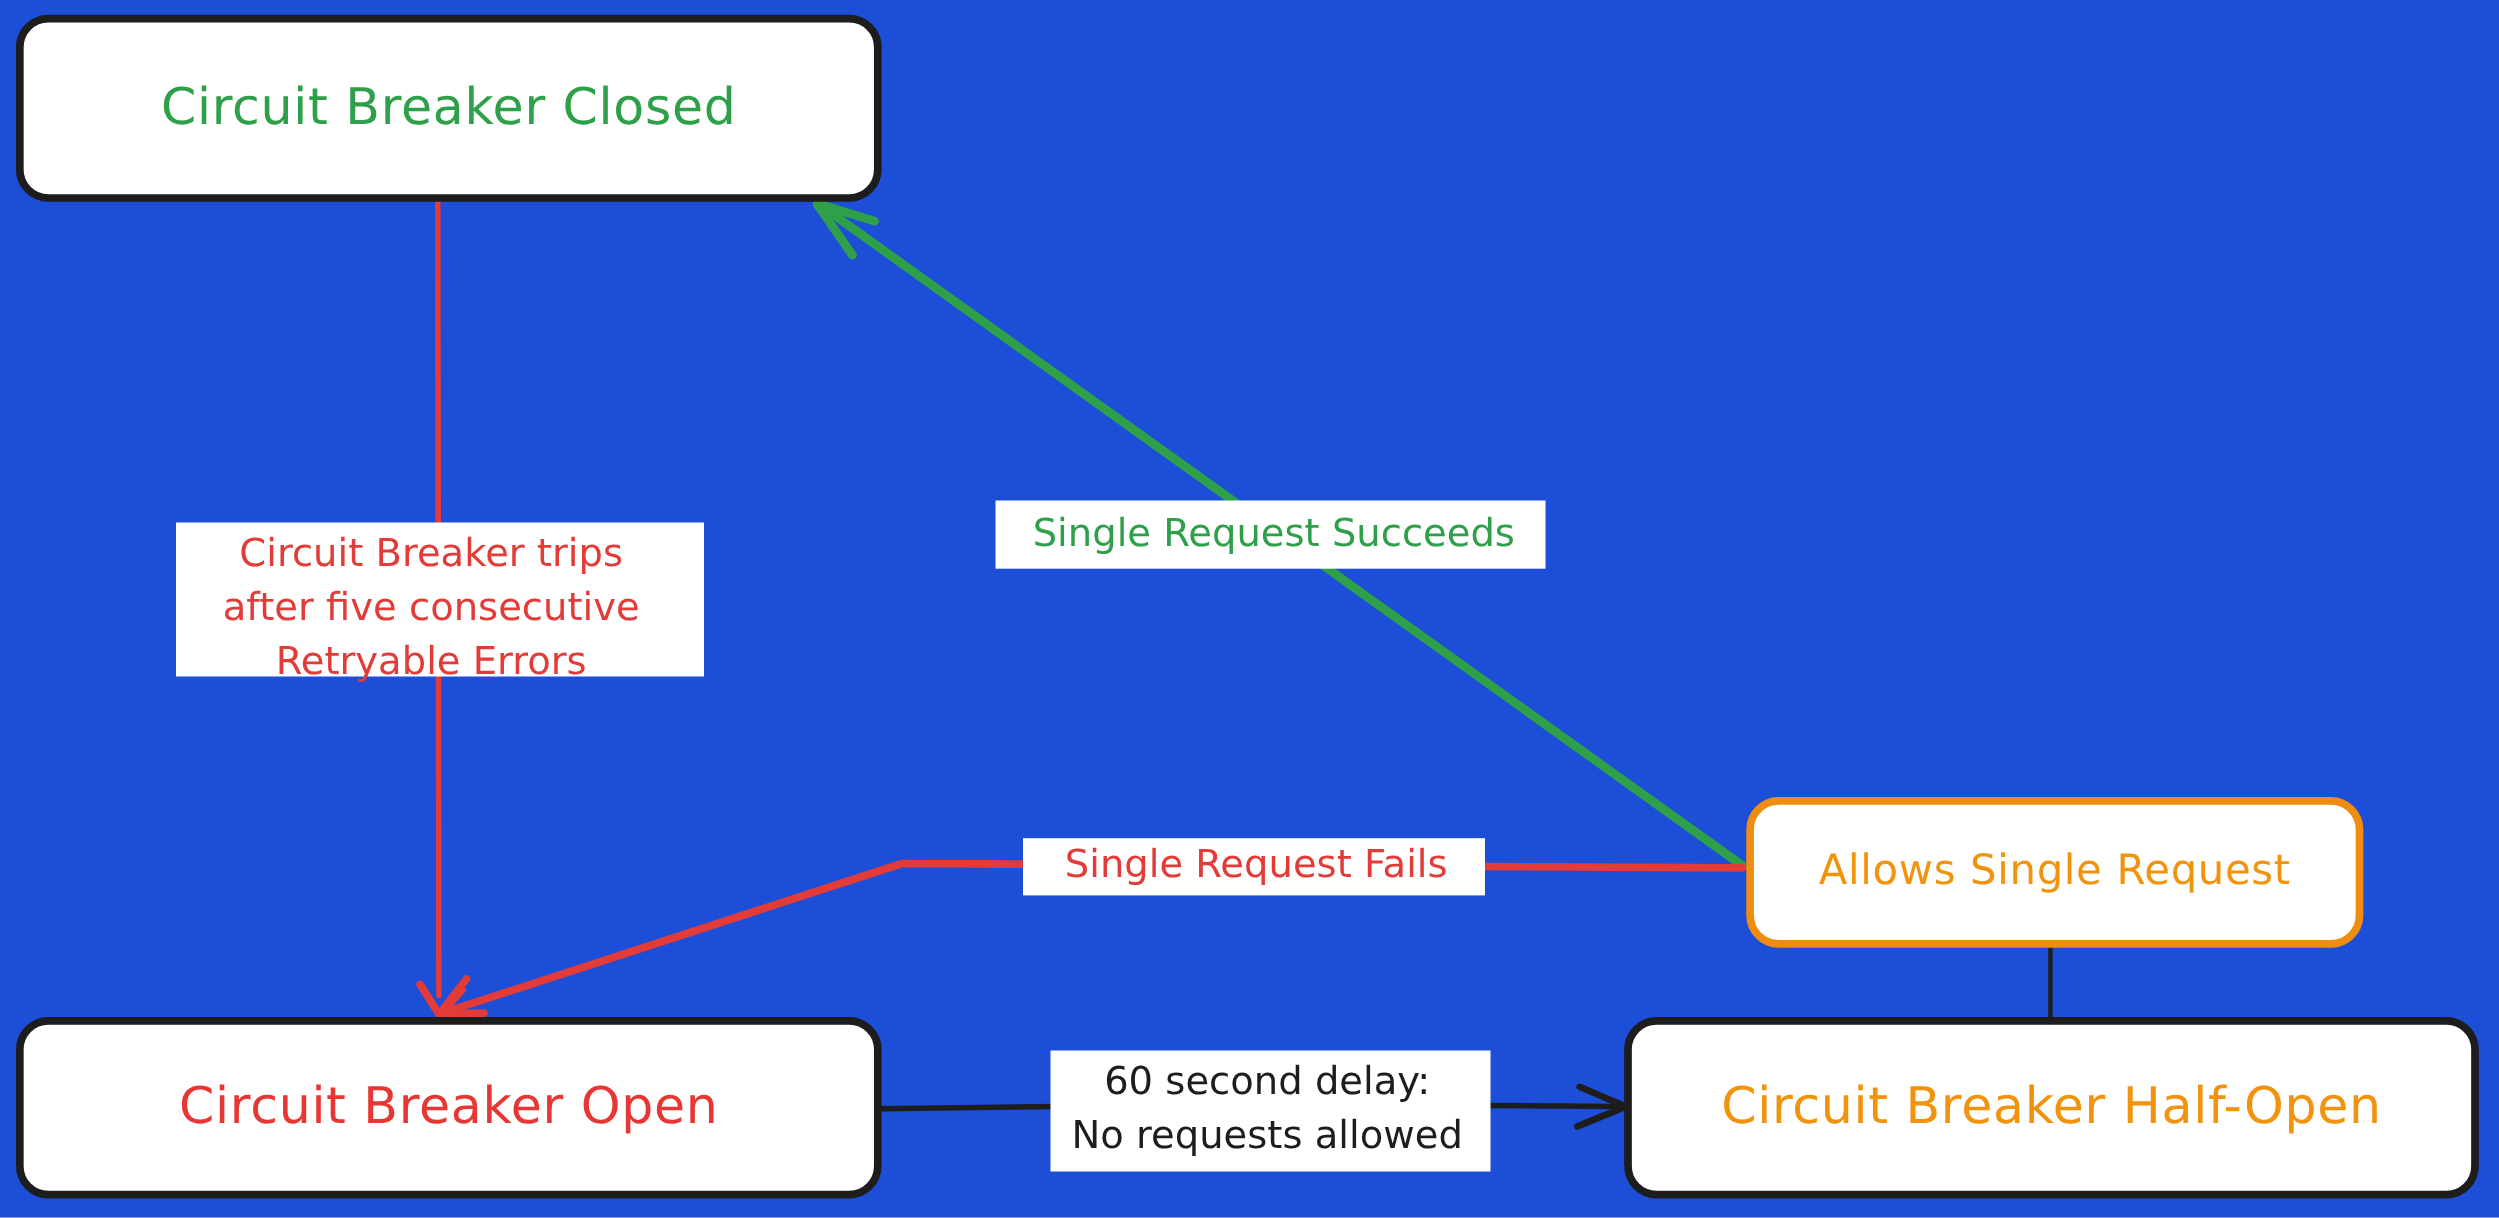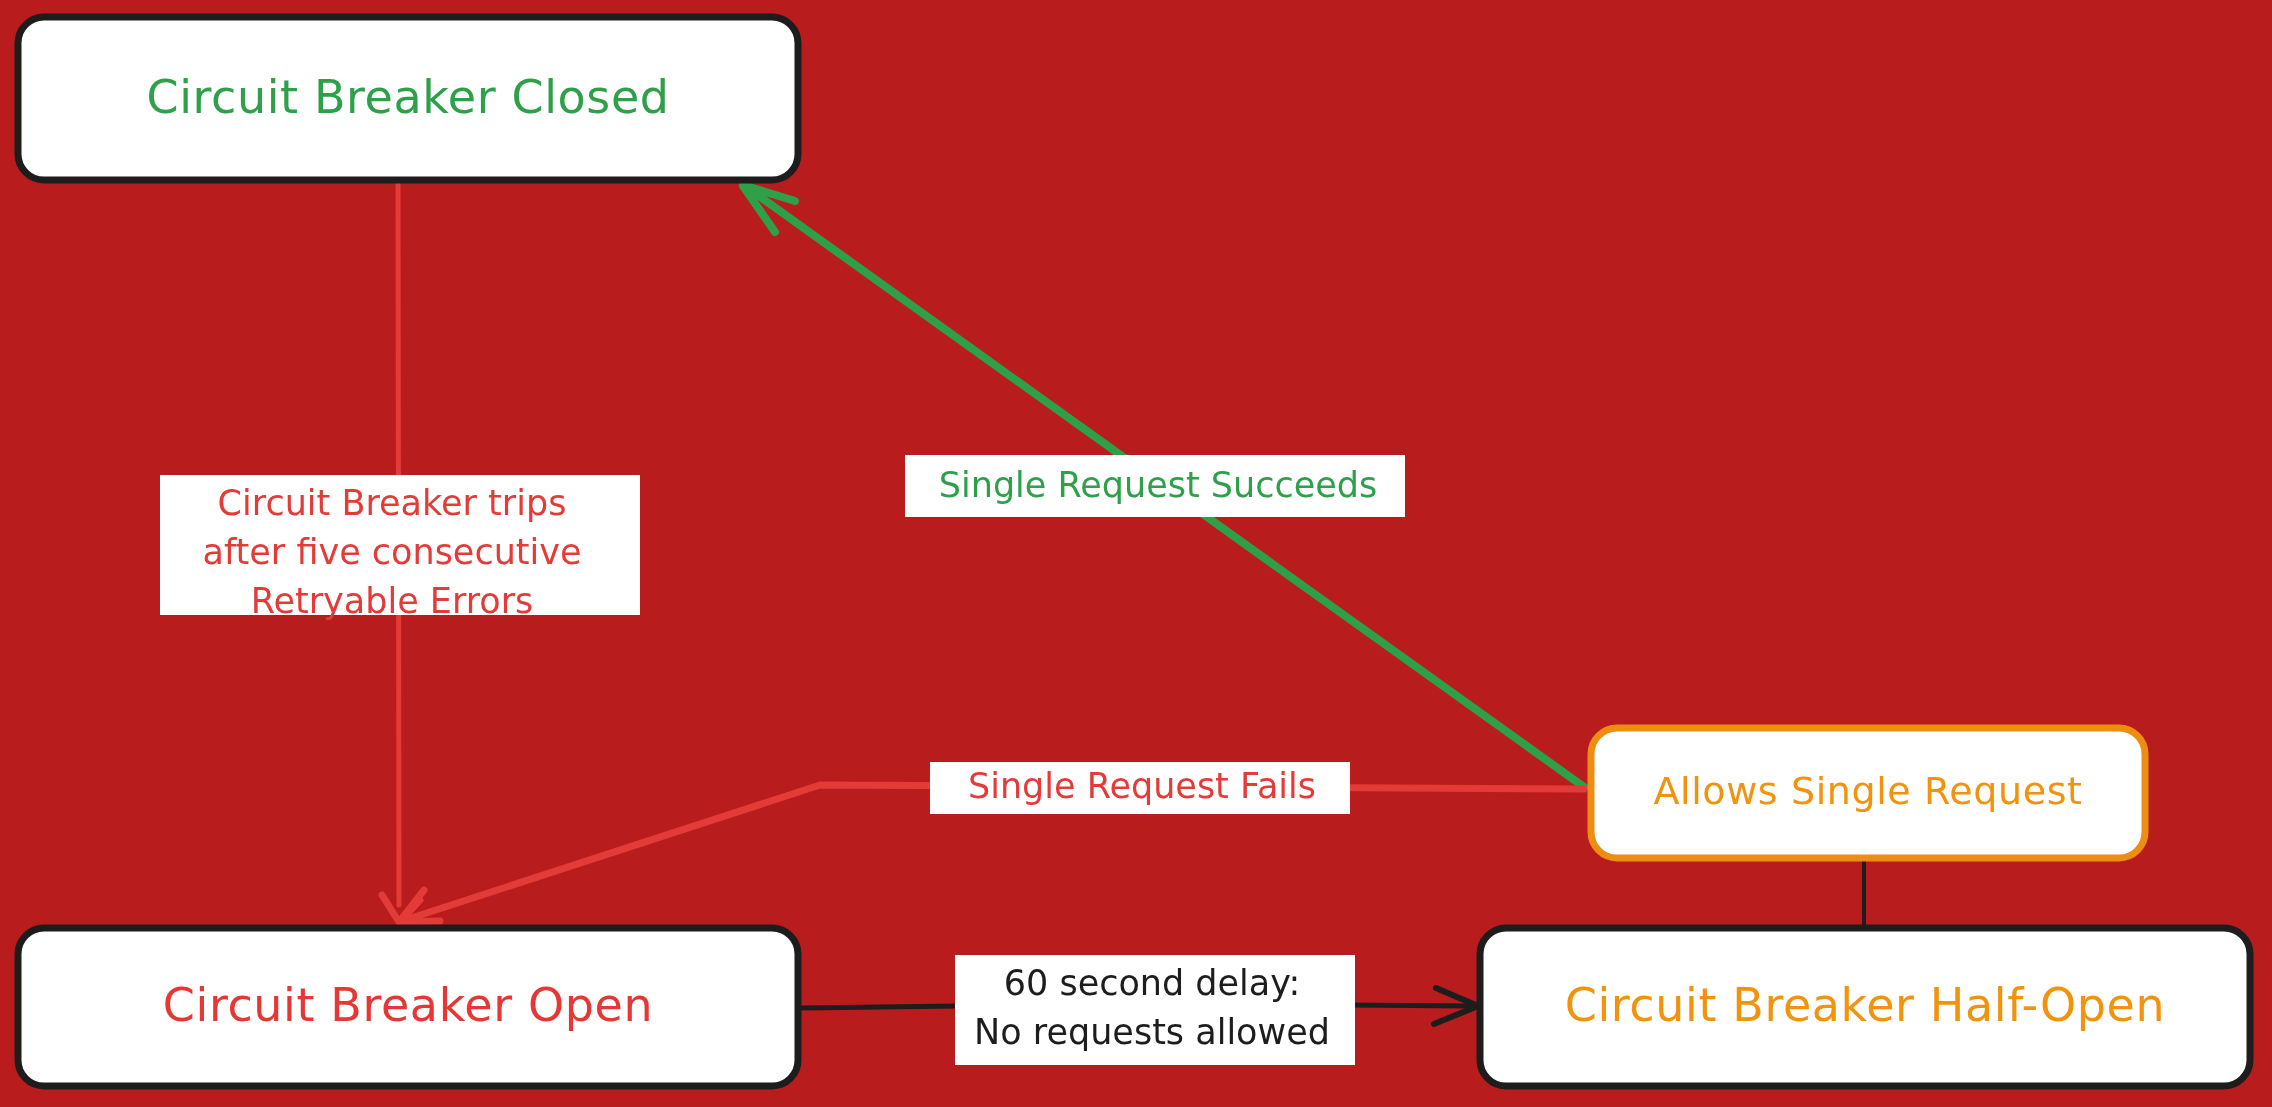--- a/index.html
+++ b/index.html
@@ -10,21 +10,21 @@
   body {
     width: 2272px;
     height: 1107px;
     overflow: hidden;
     font-family: "DejaVu Sans", sans-serif;
   }
   #diagram-root {
     position: relative;
     width: 2272px;
     height: 1107px;
-    background: #b91c1c;
+    background: #1d4ed8;
   }
   svg#diagram-svg {
     position: absolute;
     top: 0;
     left: 0;
     width: 2272px;
     height: 1107px;
   }
   .node-shape {
     fill: #ffffff;

